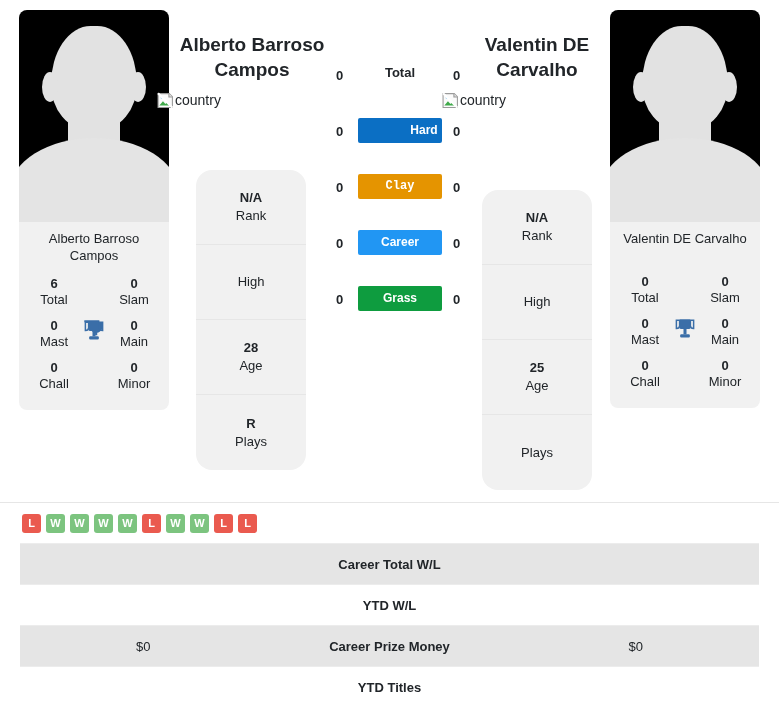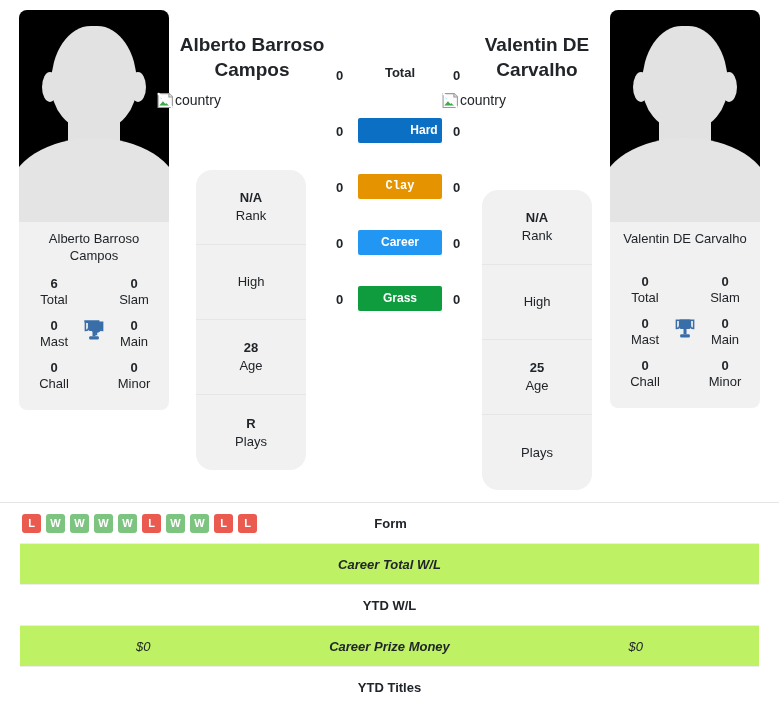--- a/index.html
+++ b/index.html
@@ -217,21 +217,21 @@
     width: 779px;
     border-top: 1px solid #e6e6e6;
   }
   .srow {
     display: flex;
     align-items: center;
     height: 41px;
     margin: 0 20px;
     border-bottom: 1px solid #ececec;
   }
-  .srow.alt { background: #bef264; font-style: italic; }
+  .srow.alt { background: #e5e5e5; }
   .srow:last-child { border-bottom: none; }
   .scol {
     flex: 1 1 0;
     text-align: center;
     font-size: 13px;
     color: #212529;
   }
   .scol.mid { font-weight: bold; }
   .scol.left-col { display: flex; align-items: center; justify-content: flex-start; padding-left: 2px; }
 
@@ -452,21 +452,20 @@
           <div class="badge W">W</div>
           <div class="badge W">W</div>
           <div class="badge W">W</div>
           <div class="badge L">L</div>
           <div class="badge W">W</div>
           <div class="badge W">W</div>
           <div class="badge L">L</div>
           <div class="badge L">L</div>
         </div>
     </div>
-    <div class="scol mid">Form</div>
     <div class="scol"></div>
   </div>
   <div class="srow alt">
     <div class="scol"></div>
     <div class="scol mid">Career Total W/L</div>
     <div class="scol"></div>
   </div>
   <div class="srow">
     <div class="scol"></div>
     <div class="scol mid">YTD W/L</div>

